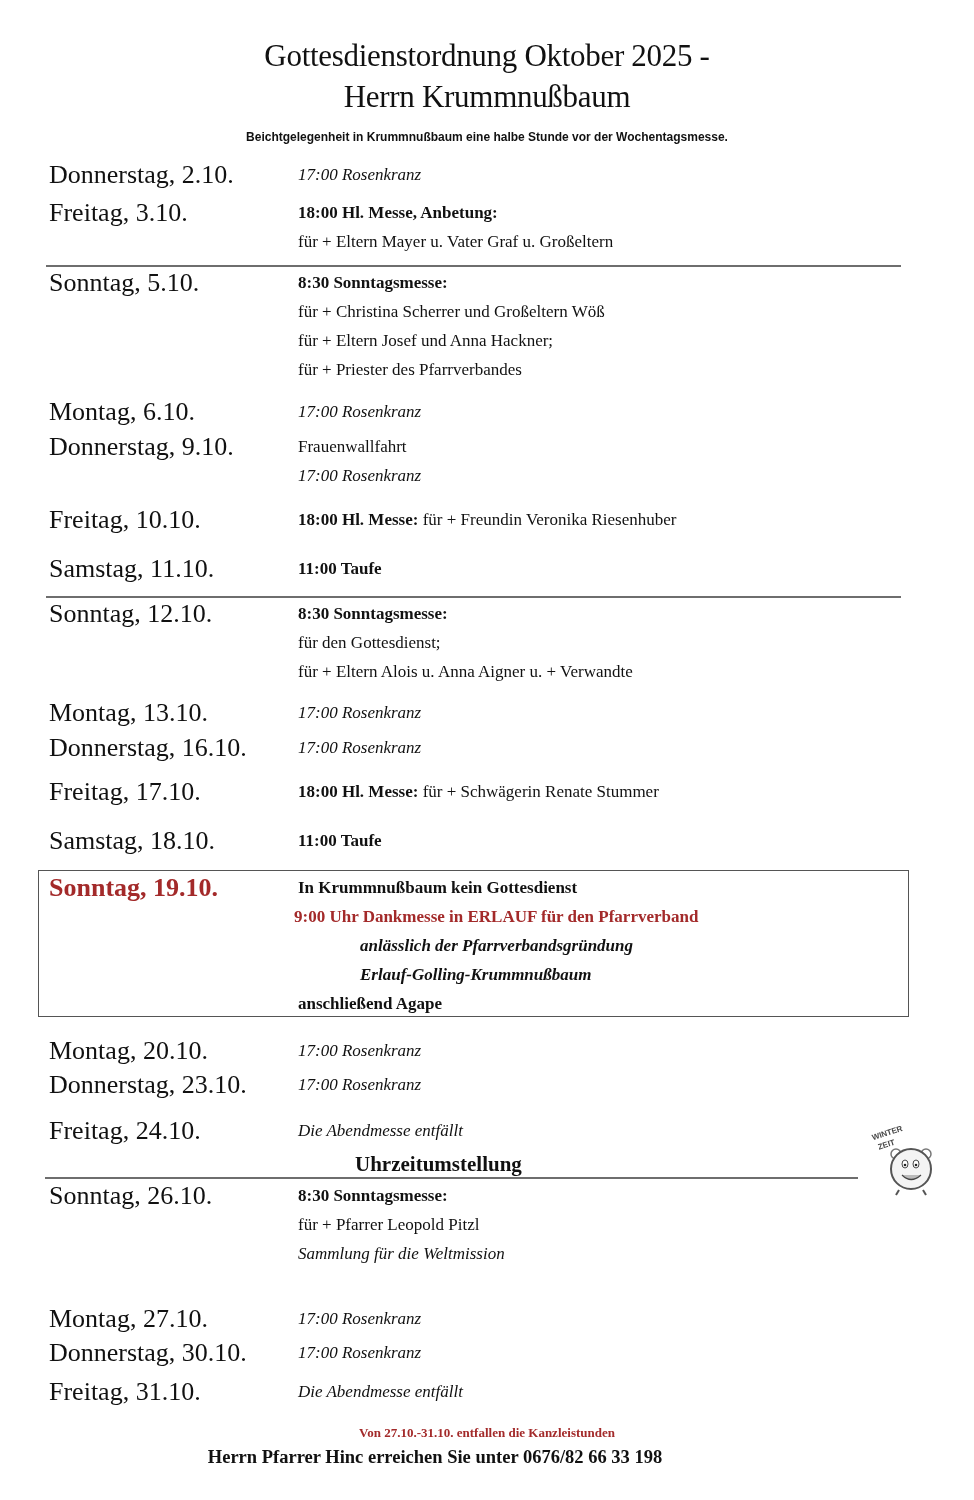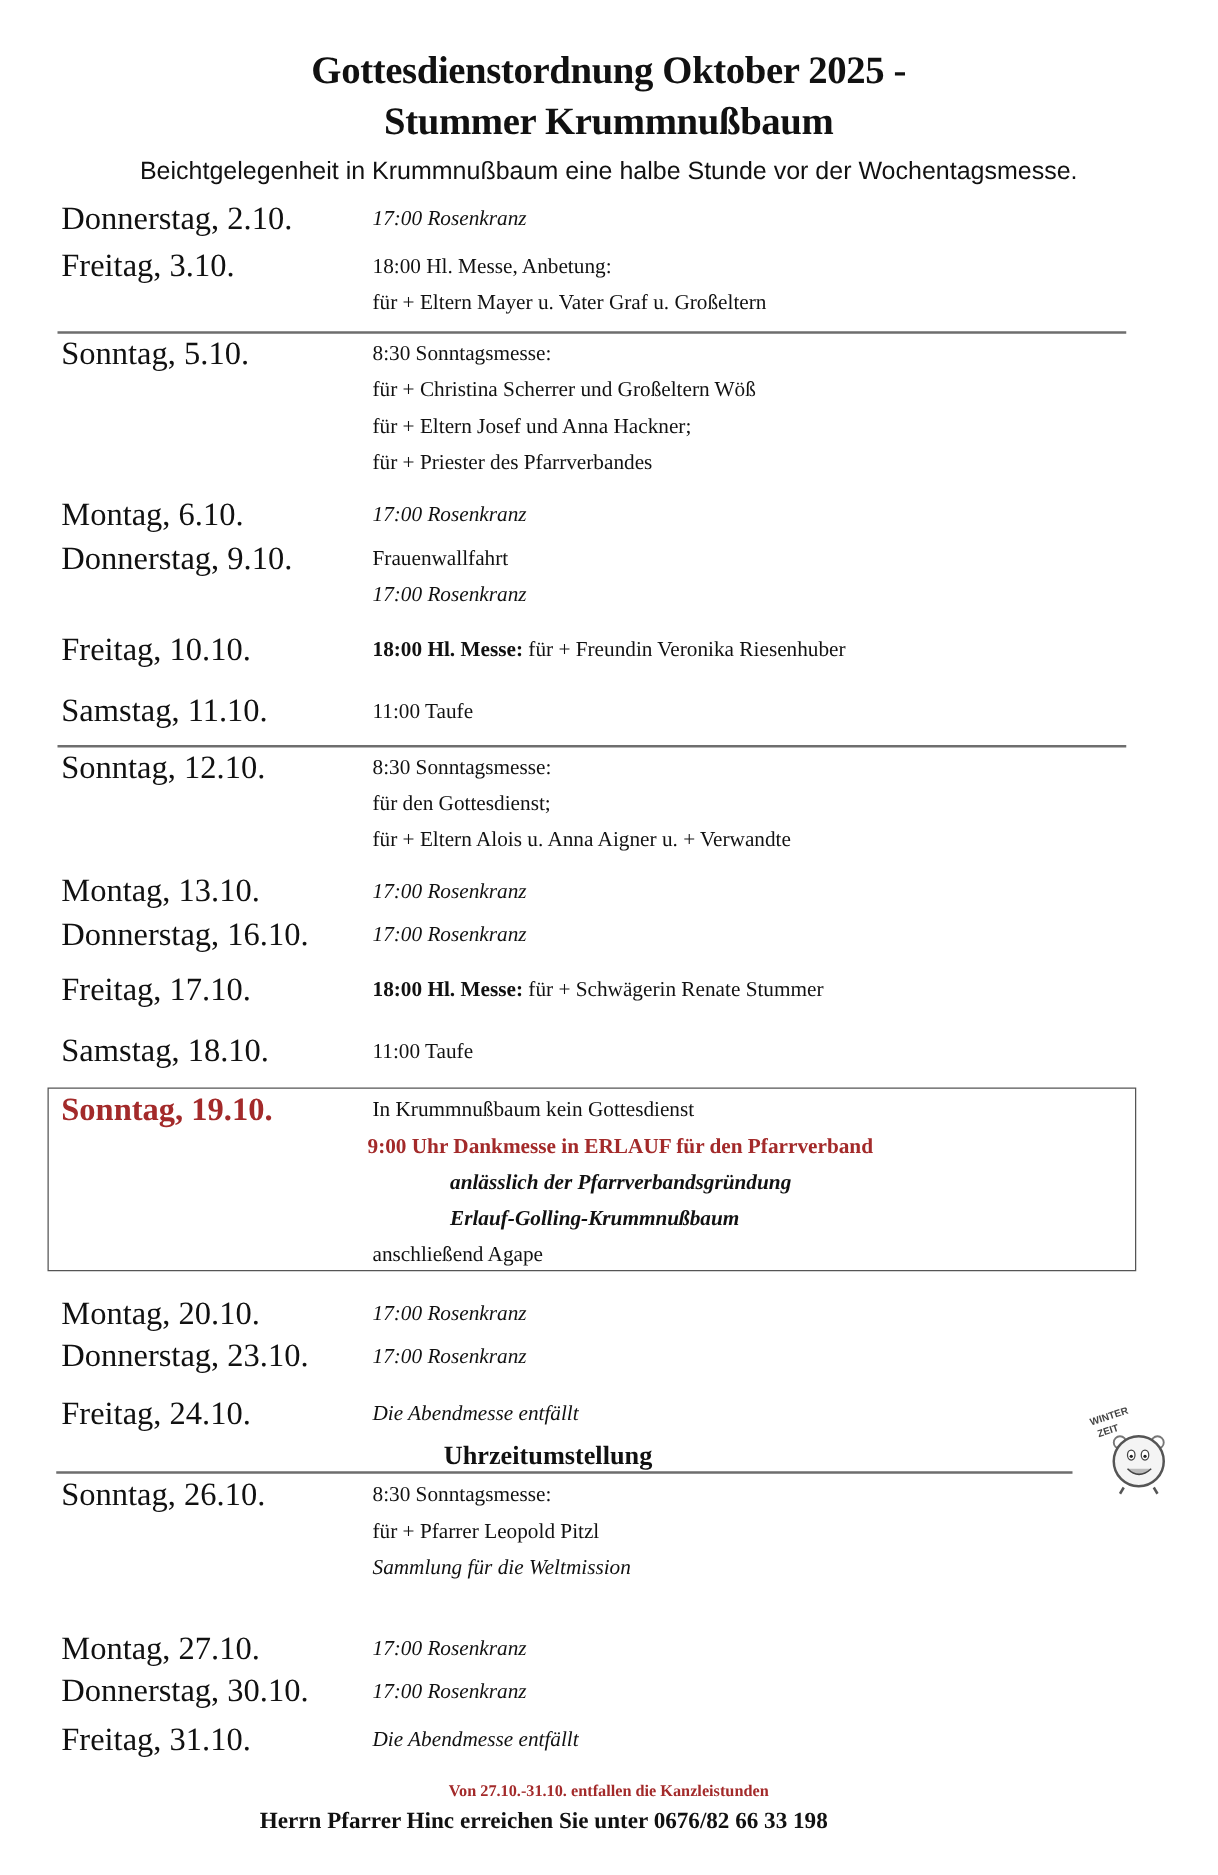--- a/index.html
+++ b/index.html
@@ -1,39 +1,39 @@
 <!DOCTYPE html>
 <html><head>
 <meta charset="utf-8">
 <style>
   * { box-sizing: border-box; margin: 0; padding: 0; }
   html, body { width: 974px; height: 1500px; background: #ffffff; overflow: hidden; }
   body { position: relative; font-family: "Liberation Serif", serif; color: #111; }
 
   .title {
     position: absolute; left: 0; width: 974px; text-align: center;
-    font-family: "Liberation Serif", serif; font-weight: bold; font-size: 31px;
+    font-family: "Liberation Serif", serif; font-weight: normal; font-size: 31px;
     letter-spacing: -0.3px; color: #111; line-height: 40px;
   }
   .subtitle {
     position: absolute; left: 0; width: 974px; text-align: center; top: 126px;
-    font-family: "Liberation Sans", sans-serif; font-weight: normal; font-size: 20px;
+    font-family: "Liberation Sans", sans-serif; font-weight: bold; font-size: 12px;
     color: #111; line-height: 22px;
   }
 
   .row { position: absolute; left: 49px; width: 880px; }
   .date {
     position: absolute; left: 0; top: 0; width: 250px;
     font-size: 26px; line-height: 29px; white-space: nowrap;
   }
   .date.bold { font-weight: normal; }
   .date.red { color: #a32a2a; font-weight: bold; }
   .content { position: absolute; left: 249px; top: 0; width: 640px; }
   .line { font-size: 17px; line-height: 29px; white-space: nowrap; }
-  .line.bold { font-weight: normal; }
+  .line.bold { font-weight: bold; }
   .line.italic { font-style: italic; }
   .line.red { color: #a32a2a; font-weight: bold; }
   .line.bolditalic { font-weight: bold; font-style: italic; padding-left: 62px; }
   .line.shiftleft { margin-left: -4px; }
   .line b { font-weight: bold; }
 
   .hsep { position: absolute; height: 2px; background: #6e6e6e; }
   .box { position: absolute; left: 38px; top: 870px; width: 871px; height: 147px; border: 1.5px solid #555; }
 
   .center-label {
@@ -49,21 +49,21 @@
   }
   .footer-black {
     position: absolute; left: 0; width: 870px; top: 1445px; text-align: center;
     font-weight: bold; font-size: 18.5px; color: #111; line-height: 24px;
   }
 </style>
 </head>
 <body>
 
 <div class="title" style="top:36px">Gottesdienstordnung Oktober 2025 -</div>
-<div class="title" style="top:77px">Stummer Krummnußbaum</div>
+<div class="title" style="top:77px">Herrn Krummnußbaum</div>
 <div class="subtitle">Beichtgelegenheit in Krummnußbaum eine halbe Stunde vor der Wochentagsmesse.</div>
 
 <div class="row" style="top:160px">
   <div class="date">Donnerstag, 2.10.</div>
   <div class="content">
     <div class="line italic">17:00 Rosenkranz</div>
   </div>
 </div>
 
 <div class="row" style="top:198px">

